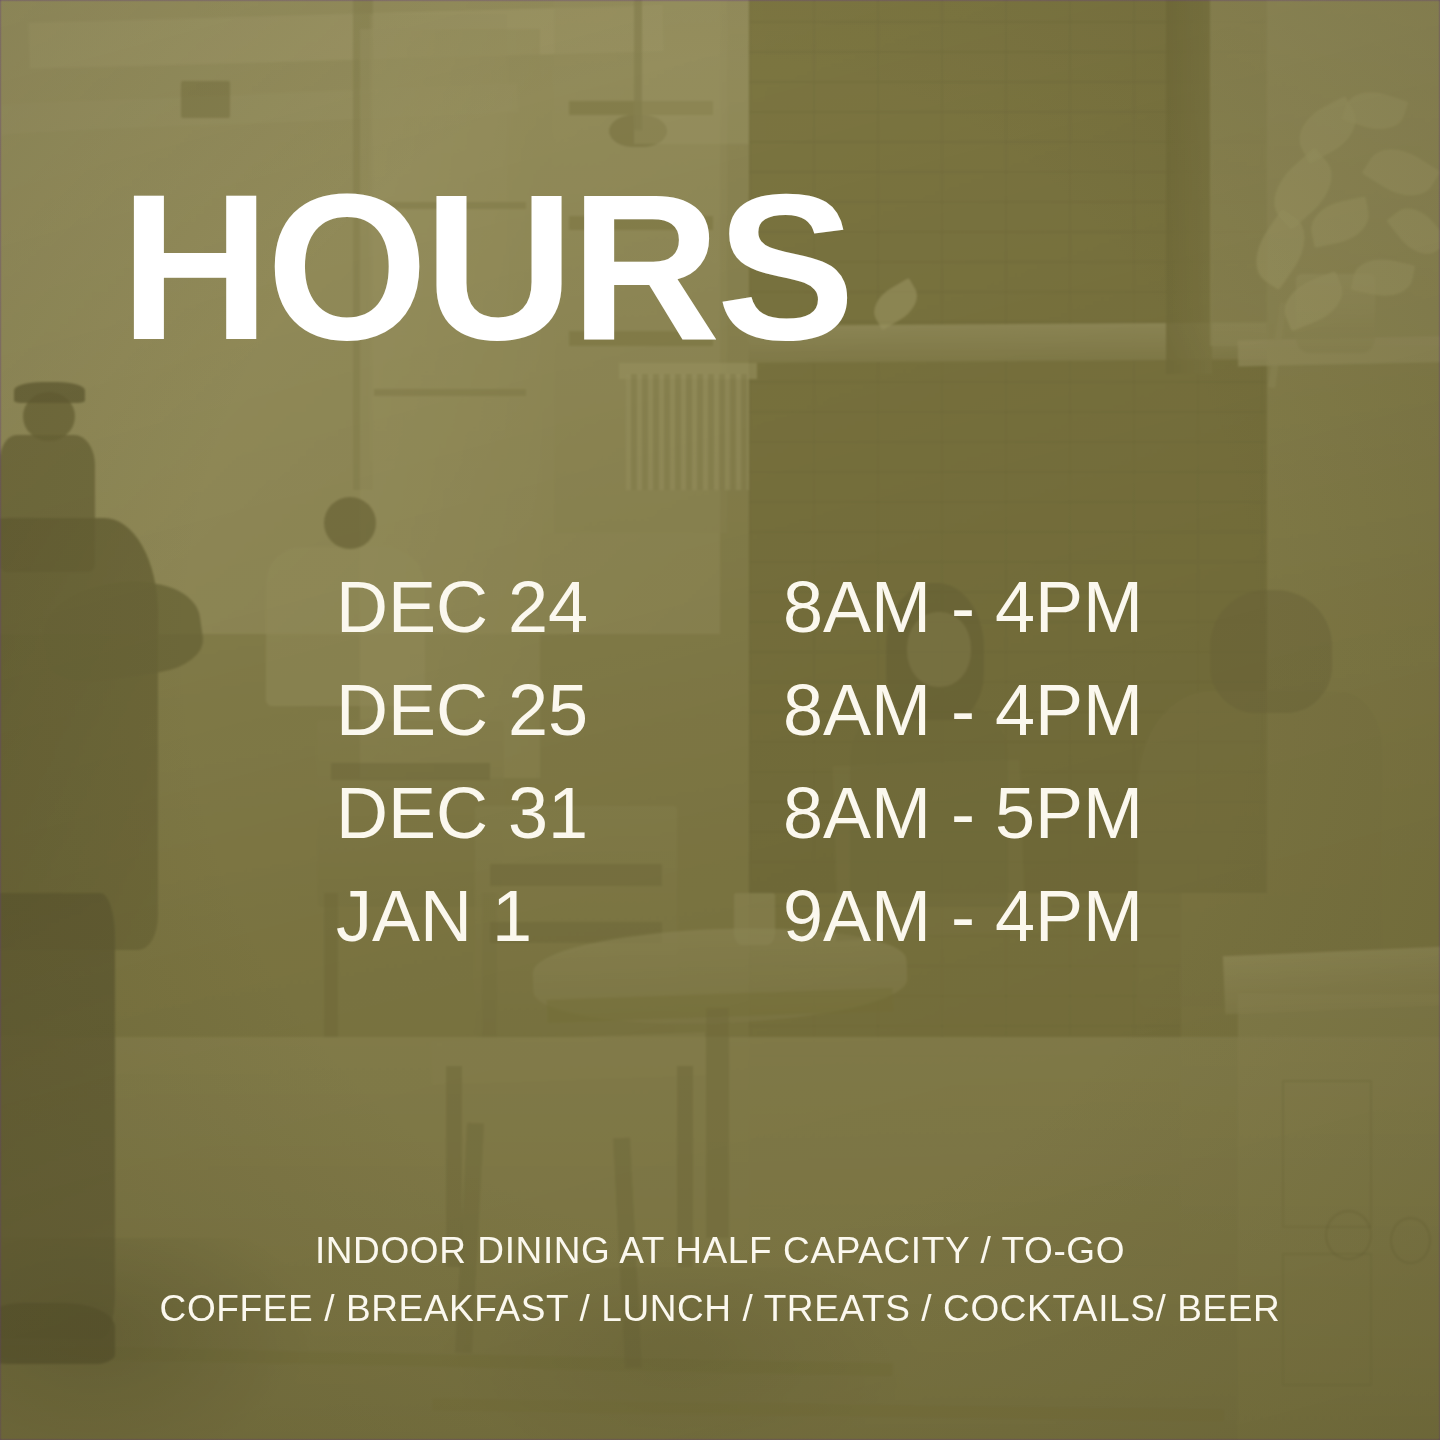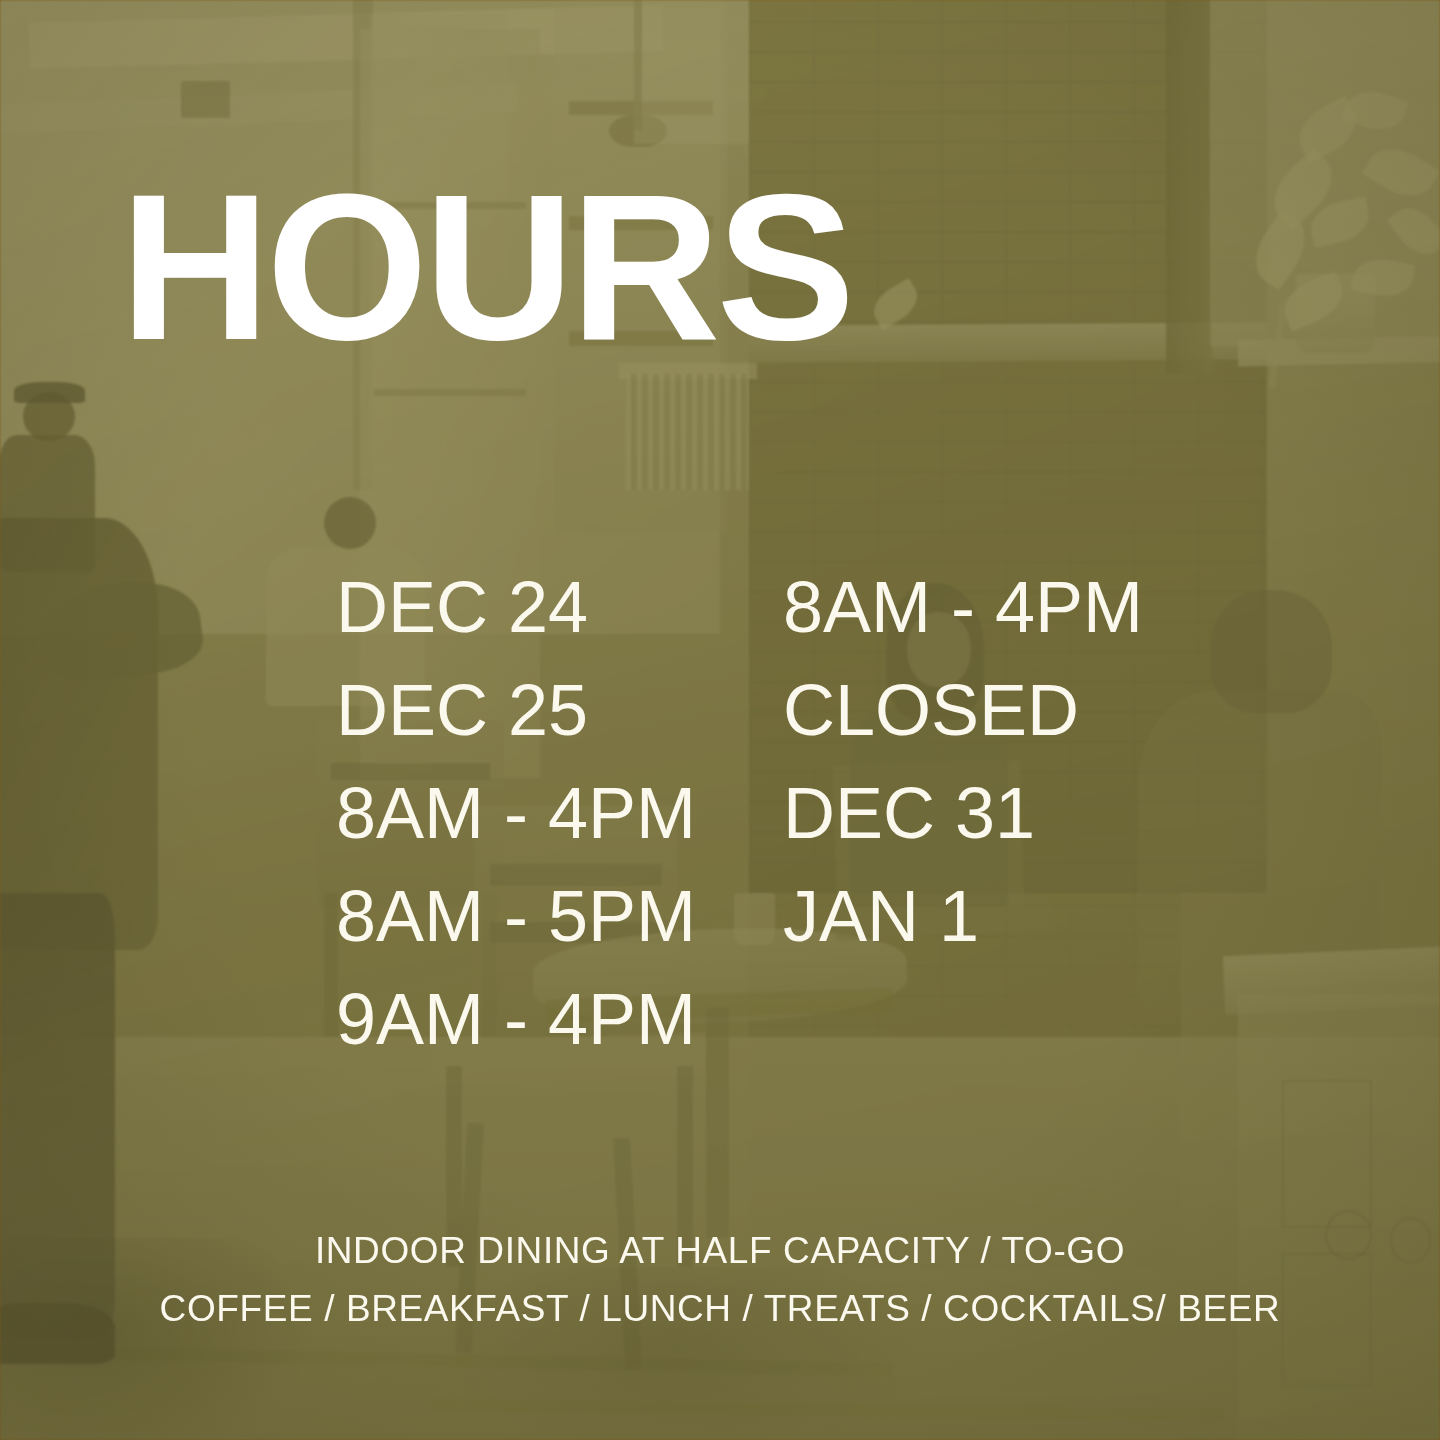--- a/index.html
+++ b/index.html
@@ -9,21 +9,21 @@
   }
   body {
     font-family: "Liberation Sans", sans-serif;
   }
 
   #poster {
     position: relative;
     width: 1440px;
     height: 1440px;
     overflow: hidden;
-    background: #a16207;
+    background: #6d28d9;
   }
 
   
   .photo {
     position: absolute;
     inset: 0;
     overflow: hidden;
     filter: blur(1.2px);
   }
   .photo * { position: absolute; }
@@ -415,21 +415,20 @@
 
   <div class="content">
 
     <div class="title">HOURS</div>
 
     <div class="hours-table">
       <div class="day">DEC 24</div>
       <div class="time">8AM - 4PM</div>
 
       <div class="day">DEC 25</div>
-      <div class="time">CLOSED</div>
 
       <div class="time">8AM - 4PM</div>
 
       <div class="day">DEC 31</div>
       <div class="time">8AM - 5PM</div>
 
       <div class="day">JAN 1</div>
       <div class="time">9AM - 4PM</div>
     </div>
 

